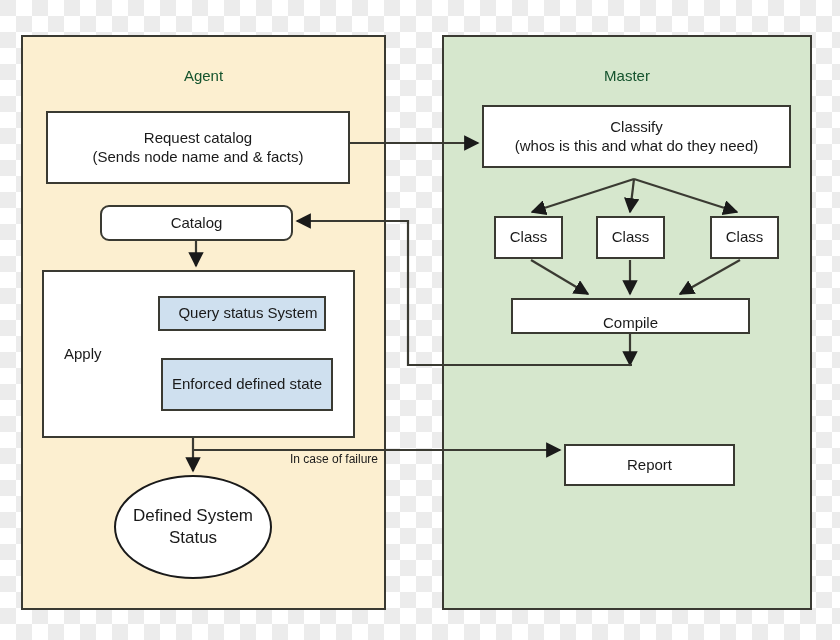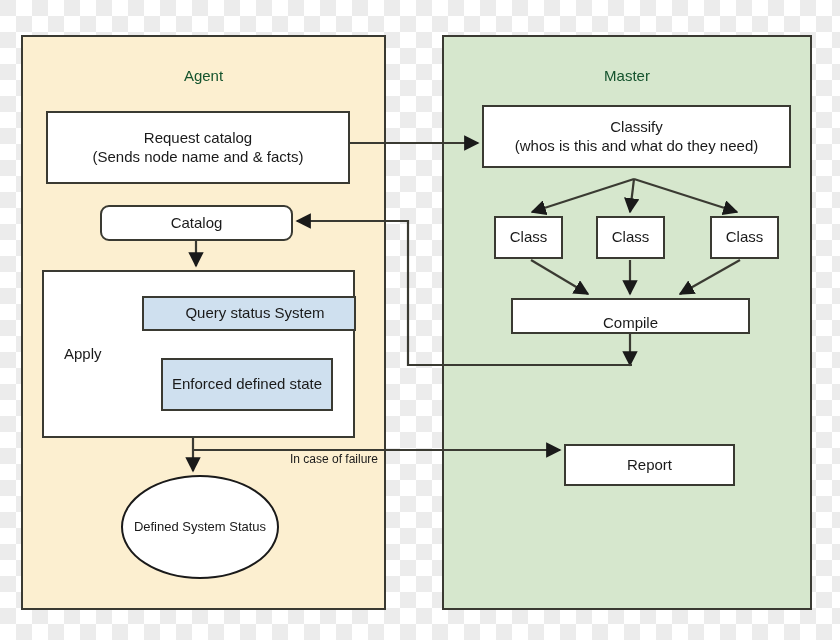--- a/index.html
+++ b/index.html
@@ -58,28 +58,28 @@
   #catalog-node    { left:100px; top:205px; width:193px; height:36px;border-radius:9px; }
   #apply-node {
     left:42px; top:270px; width:313px; height:168px;
     display:block;
     text-align:center;
   }
   #apply-label {
     position:absolute; left:20px; top:50%; transform:translateY(-50%);
     font-size:15px; color:#1a1a1a;
   }
-  #query-status   { left:142px; top:296px; width:214px; height:35px;padding-left:12px; }
+  #query-status   { left:158px; top:296px; width:168px; height:35px;padding-left:12px; }
   #enforced-state { left:161px; top:358px; width:172px; height:53px; }
 
   #ellipse-node {
     position:absolute; left:114px; top:475px; width:158px; height:104px;
     border:2px solid #1a1a1a; border-radius:50%; background:#ffffff;
     display:flex; align-items:center; justify-content:center; text-align:center;
-    font-size:13px; color:#1a1a1a; line-height:1.3; box-sizing:border-box;margin-left:7px;
+    font-size:17px; color:#1a1a1a; line-height:1.3; box-sizing:border-box;
   }
 
   #failure-label {
     position:absolute; left:286px; top:452px; width:92px;
     text-align:right; font-size:12px; color:#1a1a1a; line-height:1.25;
   }
 
   
   #classify-node { left:482px; top:105px; width:309px; height:63px; }
   #class-1 { left:494px; top:216px; width:69px; height:43px; }

